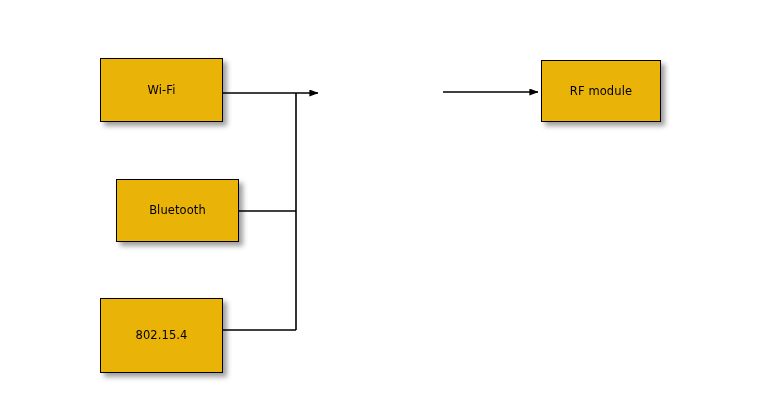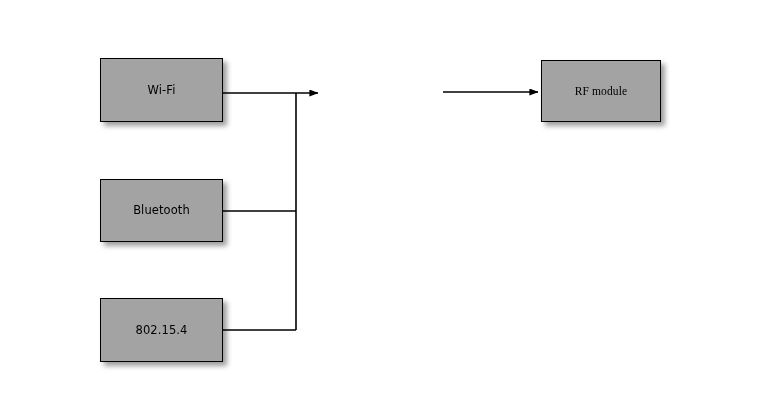--- a/index.html
+++ b/index.html
@@ -20,21 +20,21 @@
   }
   #wires {
     position: absolute;
     left: 0;
     top: 0;
     width: 760px;
     height: 420px;
   }
   .node {
     position: absolute;
-    background: #a3a3a3;
+    background: #eab308;
     border: 1.6px solid #000000;
     box-sizing: border-box;
     display: flex;
     align-items: center;
     justify-content: center;
     box-shadow: 4px 4px 5px rgba(0,0,0,0.38);
     z-index: 2;
   }
   .node-label {
     font-size: 11.5px;
@@ -66,26 +66,26 @@
 
     <line x1="223" y1="330" x2="296" y2="330" stroke="#000000" stroke-width="1.6"></line>
 
     <line x1="443" y1="92" x2="538" y2="92" stroke="#000000" stroke-width="1.6" marker-end="url(#arrowhead)"></line>
   </svg>
 
   <div class="node" style="left:100px; top:58px; width:123px; height:64px;">
     <span class="node-label">Wi-Fi</span>
   </div>
 
-  <div class="node" style="left:100px; top:179px; width:123px; height:63px;">
+  <div class="node" style="left:116px; top:179px; width:123px; height:63px;">
     <span class="node-label">Bluetooth</span>
   </div>
 
-  <div class="node" style="left:100px; top:298px; width:123px; height:64px;">
+  <div class="node" style="left:100px; top:298px; width:123px; height:75px;">
     <span class="node-label">802.15.4</span>
   </div>
 
 
-  <div class="node" style="left:541px; top:60px; width:120px; height:62px;font-family:Liberation Serif, serif;">
+  <div class="node" style="left:541px; top:60px; width:120px; height:62px;">
     <span class="node-label">RF module</span>
   </div>
 
 </div>
 
 </body></html>

